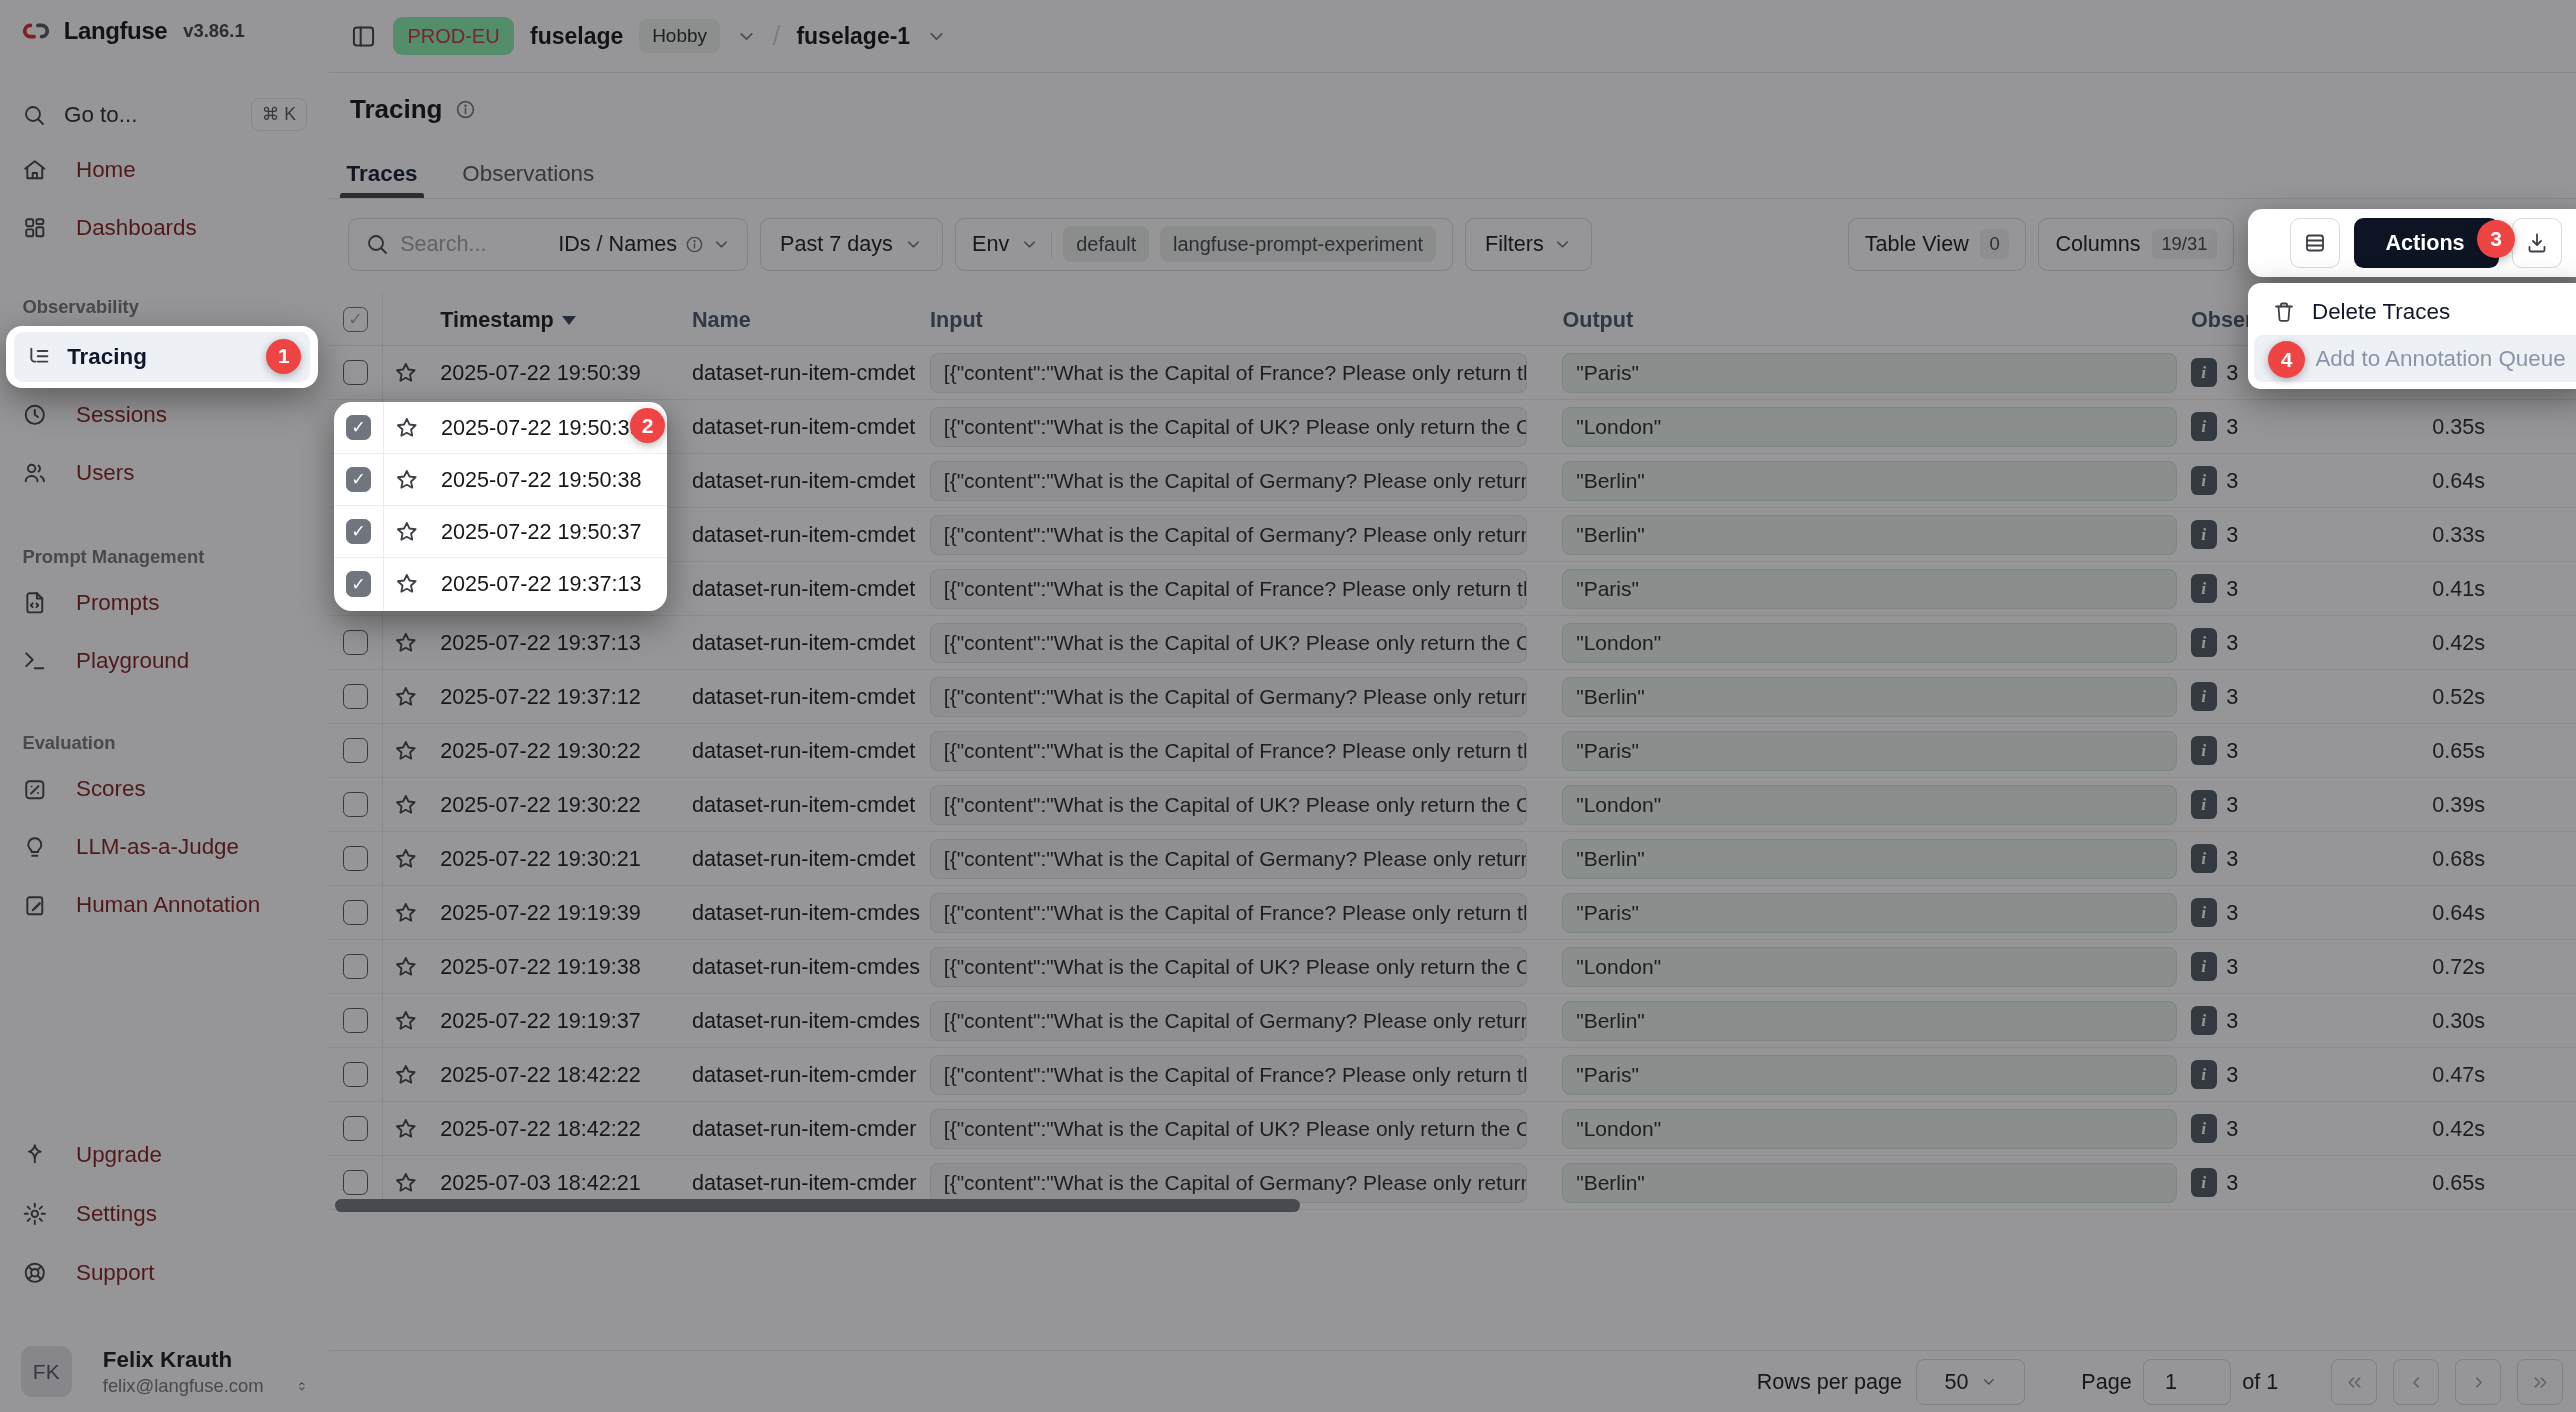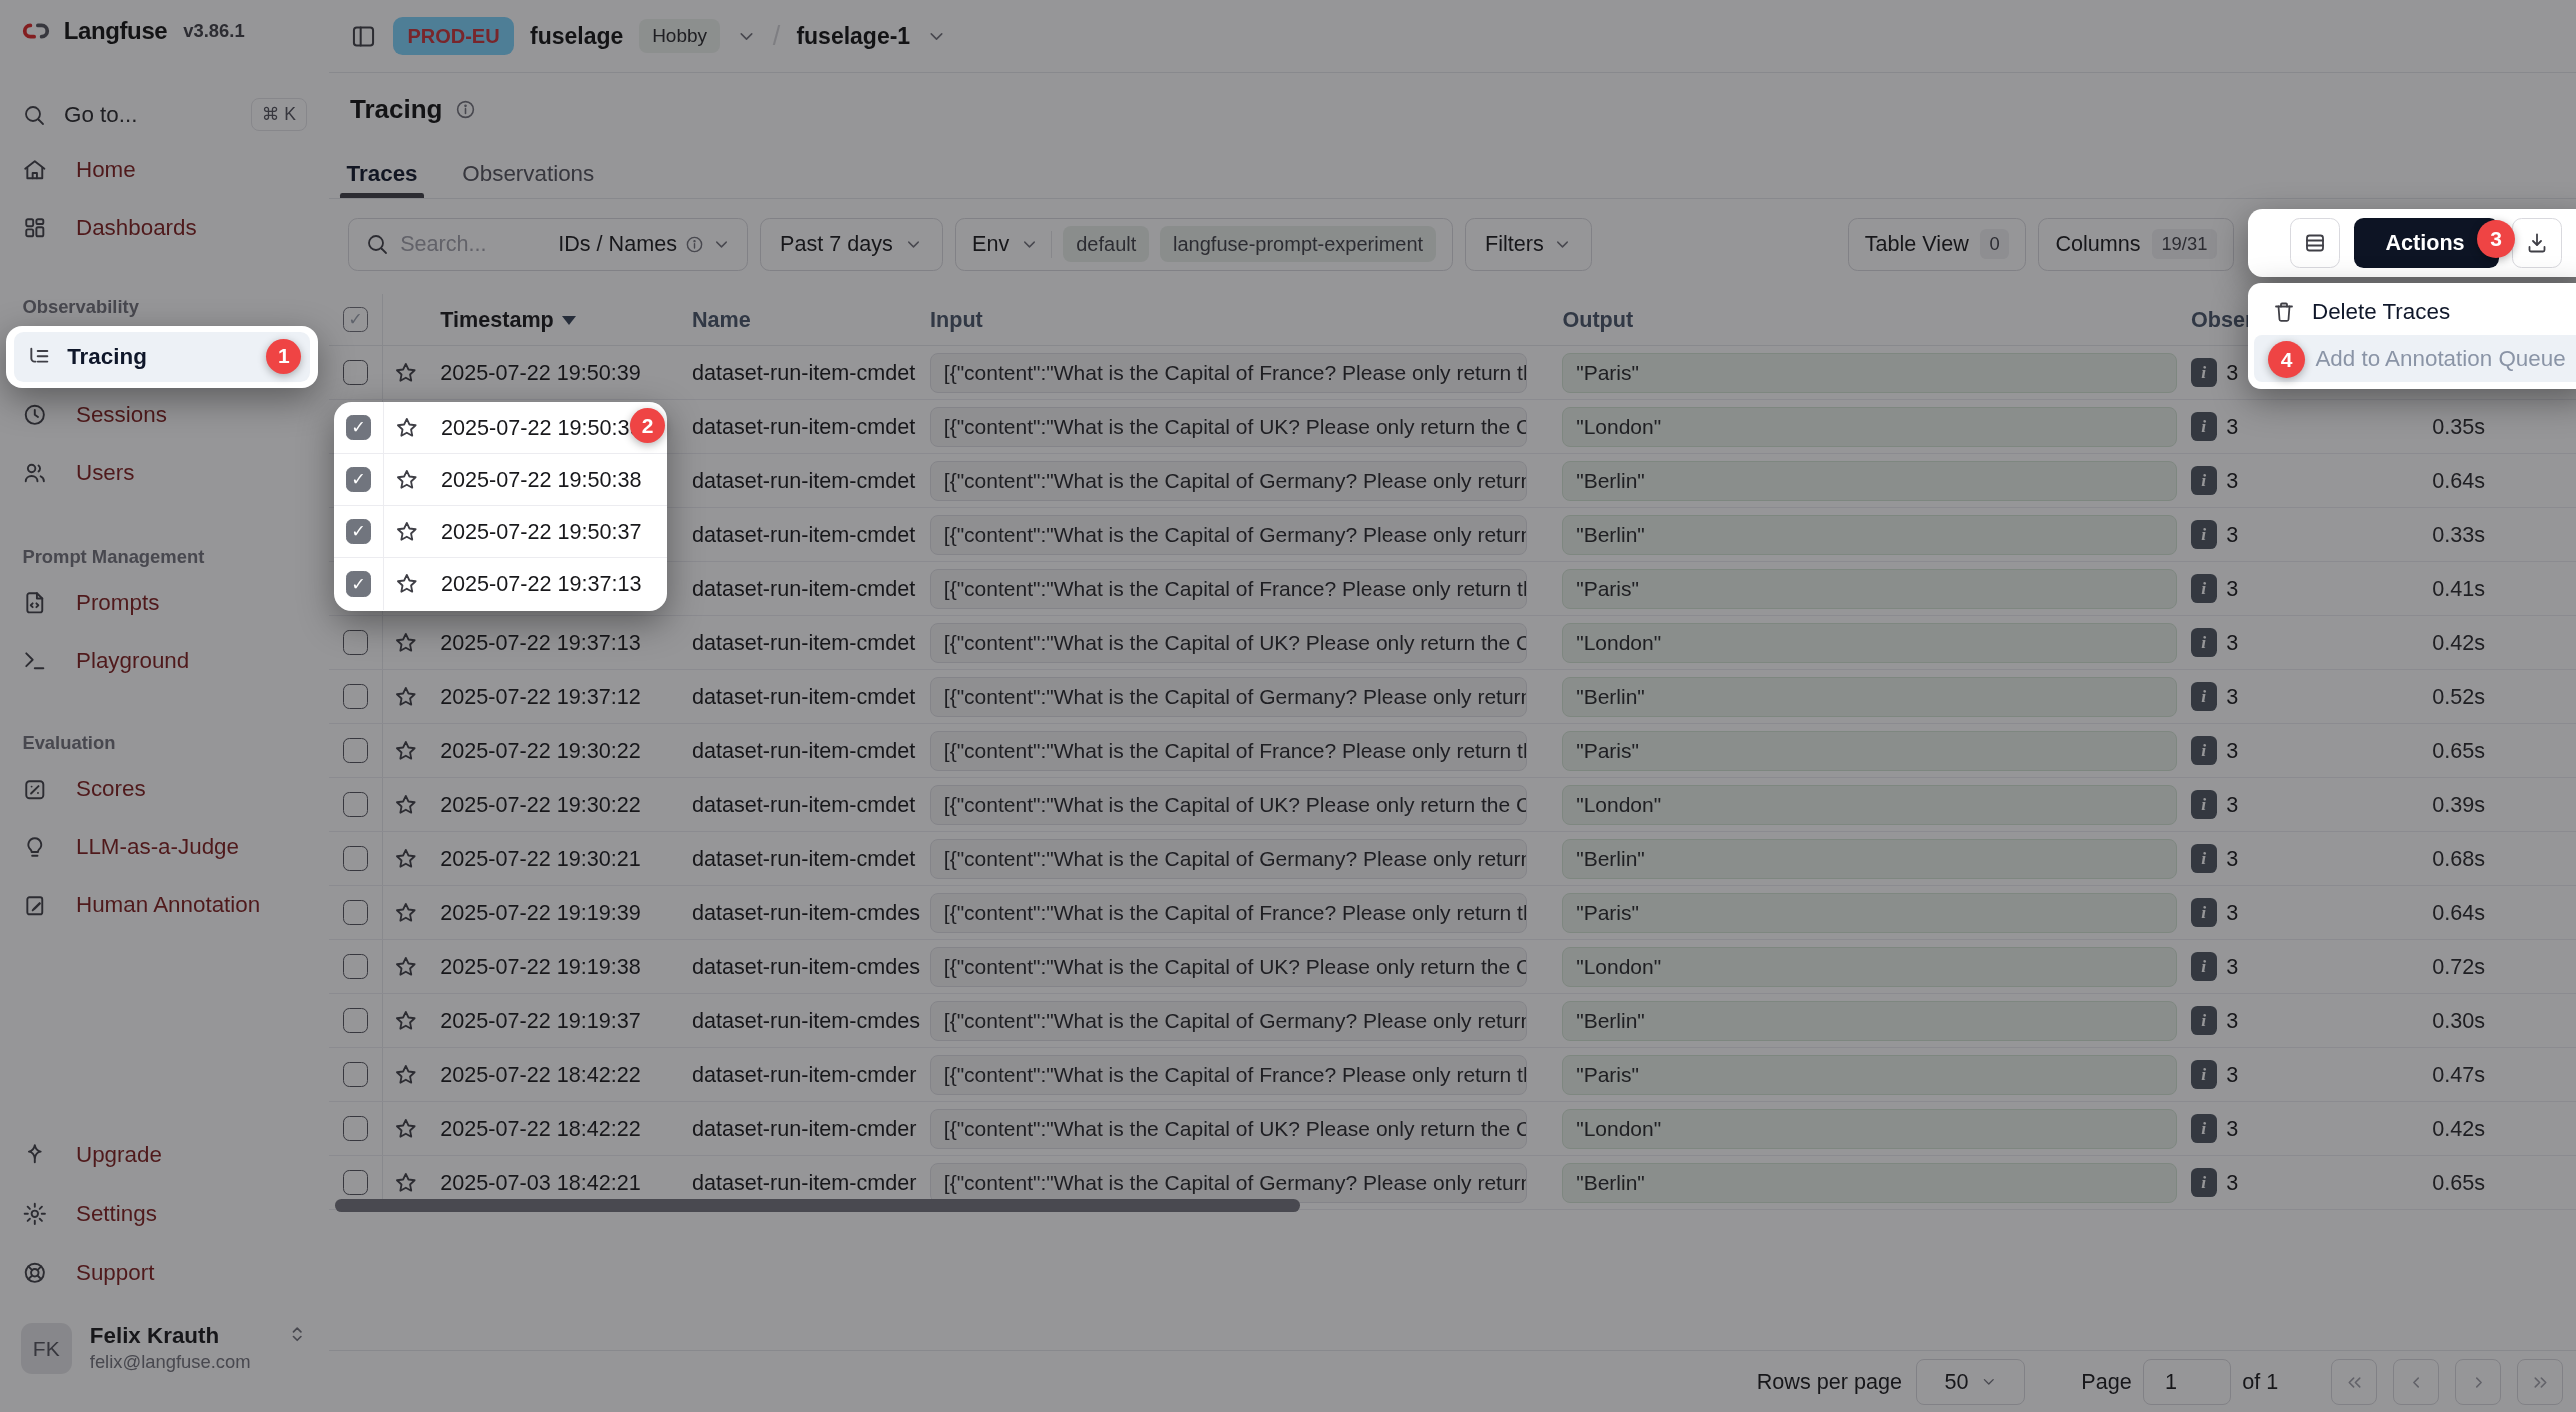--- a/index.html
+++ b/index.html
@@ -19,30 +19,30 @@
   .kbd{margin-left:auto;border:1.2px solid #e4e4e7;border-radius:8px;padding:4.8px 9.6px;font-size:17.6px;color:#52525b;background:#fff}
   .nav{position:absolute;left:11.2px;right:11.2px;top:141px}
   .nav-item{height:58px;display:flex;align-items:center;gap:28px;padding:0 11.2px;font-size:22.4px;color:#7f1d1d;border-radius:9.6px}
   .nav-item svg{width:25.6px;height:25.6px;flex:none}
   .nav-label{height:32px;display:flex;align-items:flex-end;padding:0 11.2px;font-size:18.4px;color:#71717a;font-weight:600}
   .mt-obs{margin-top:29px;margin-bottom:9.6px}
   .mt-pm{margin-top:34px;margin-bottom:6.4px}
   .mt-ev{margin-top:32px;margin-bottom:6.4px}
   .nav-bottom{position:absolute;left:11.2px;right:11.2px;top:1125px}
   .nav-bottom .nav-item{height:59px}
-  .user{position:absolute;left:11.2px;right:11.2px;bottom:16px;height:74px;display:flex;align-items:flex-start;gap:18px;padding:0 9.6px}
+  .user{position:absolute;left:11.2px;right:11.2px;bottom:16px;height:74px;display:flex;align-items:flex-end;gap:31px;padding:0 9.6px}
   .avatar{width:51px;height:51px;border-radius:11.2px;background:#e4e4e7;color:#52525b;display:flex;align-items:center;justify-content:center;font-size:21px;flex:none}
   .user-name{font-size:22.4px;font-weight:700;line-height:1.15}
   .user-email{font-size:18.4px;color:#71717a;margin-top:2.4px}
   .updown{margin-left:auto}
 
   
   .main{position:absolute;left:329px;top:0;right:0;bottom:0;background:#fff}
   .topbar{position:absolute;top:0;left:0;right:0;height:72px;border-bottom:0.8px solid #e5e7eb;display:flex;align-items:center;gap:16px;padding:0 21px}
-  .badge-prod{background:#7dd3fc;color:#c8333a;font-weight:700;font-size:20px;padding:7.2px 14.4px;border-radius:9.6px}
+  .badge-prod{background:#86efac;color:#c8333a;font-weight:400;font-size:20px;padding:7.2px 14.4px;border-radius:9.6px}
   .org,.proj{font-size:23px;font-weight:600;color:#111}
   .badge-plan{background:#edf2ed;font-size:19px;padding:5.6px 12.8px;border-radius:8px;color:#27272a}
   .slash{color:#d4d4d8;font-size:27px;font-weight:300;transform:rotate(0deg)}
   .page-head{position:absolute;top:94px;left:21px;display:flex;align-items:center;gap:12.8px}
   .page-title{font-size:26px;font-weight:700;color:#111}
   .tabbar{position:absolute;top:150px;left:0;right:0;height:48px;border-bottom:0.8px solid #e5e7eb;display:flex;align-items:stretch;gap:32px;padding-left:11.2px}
   .tab{position:relative;font-size:22.4px;color:#52525b;padding:0 6.4px;display:flex;align-items:center}
   .tab.active{color:#0f172a;font-weight:600}
   .tab.active::after{content:"";position:absolute;left:0;right:0;bottom:0;height:4.8px;background:#3f3f46;border-radius:2.4px 2.4px 0 0}
 

